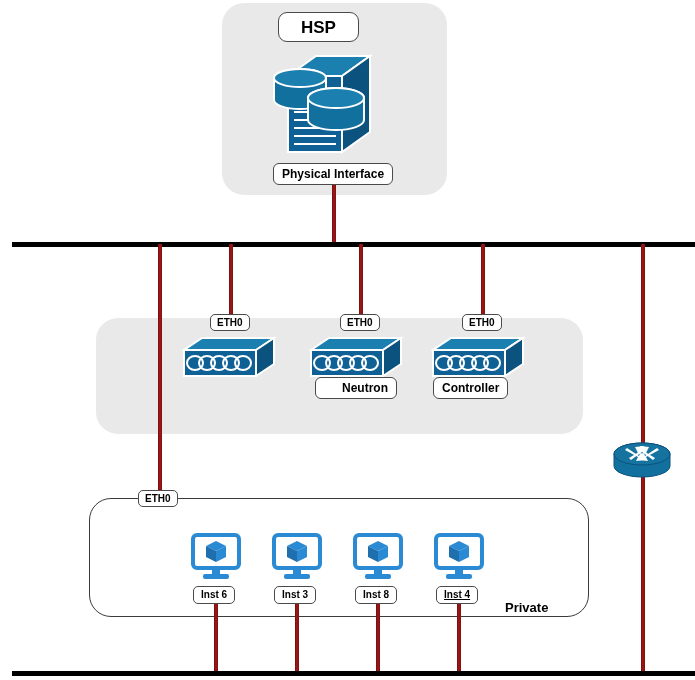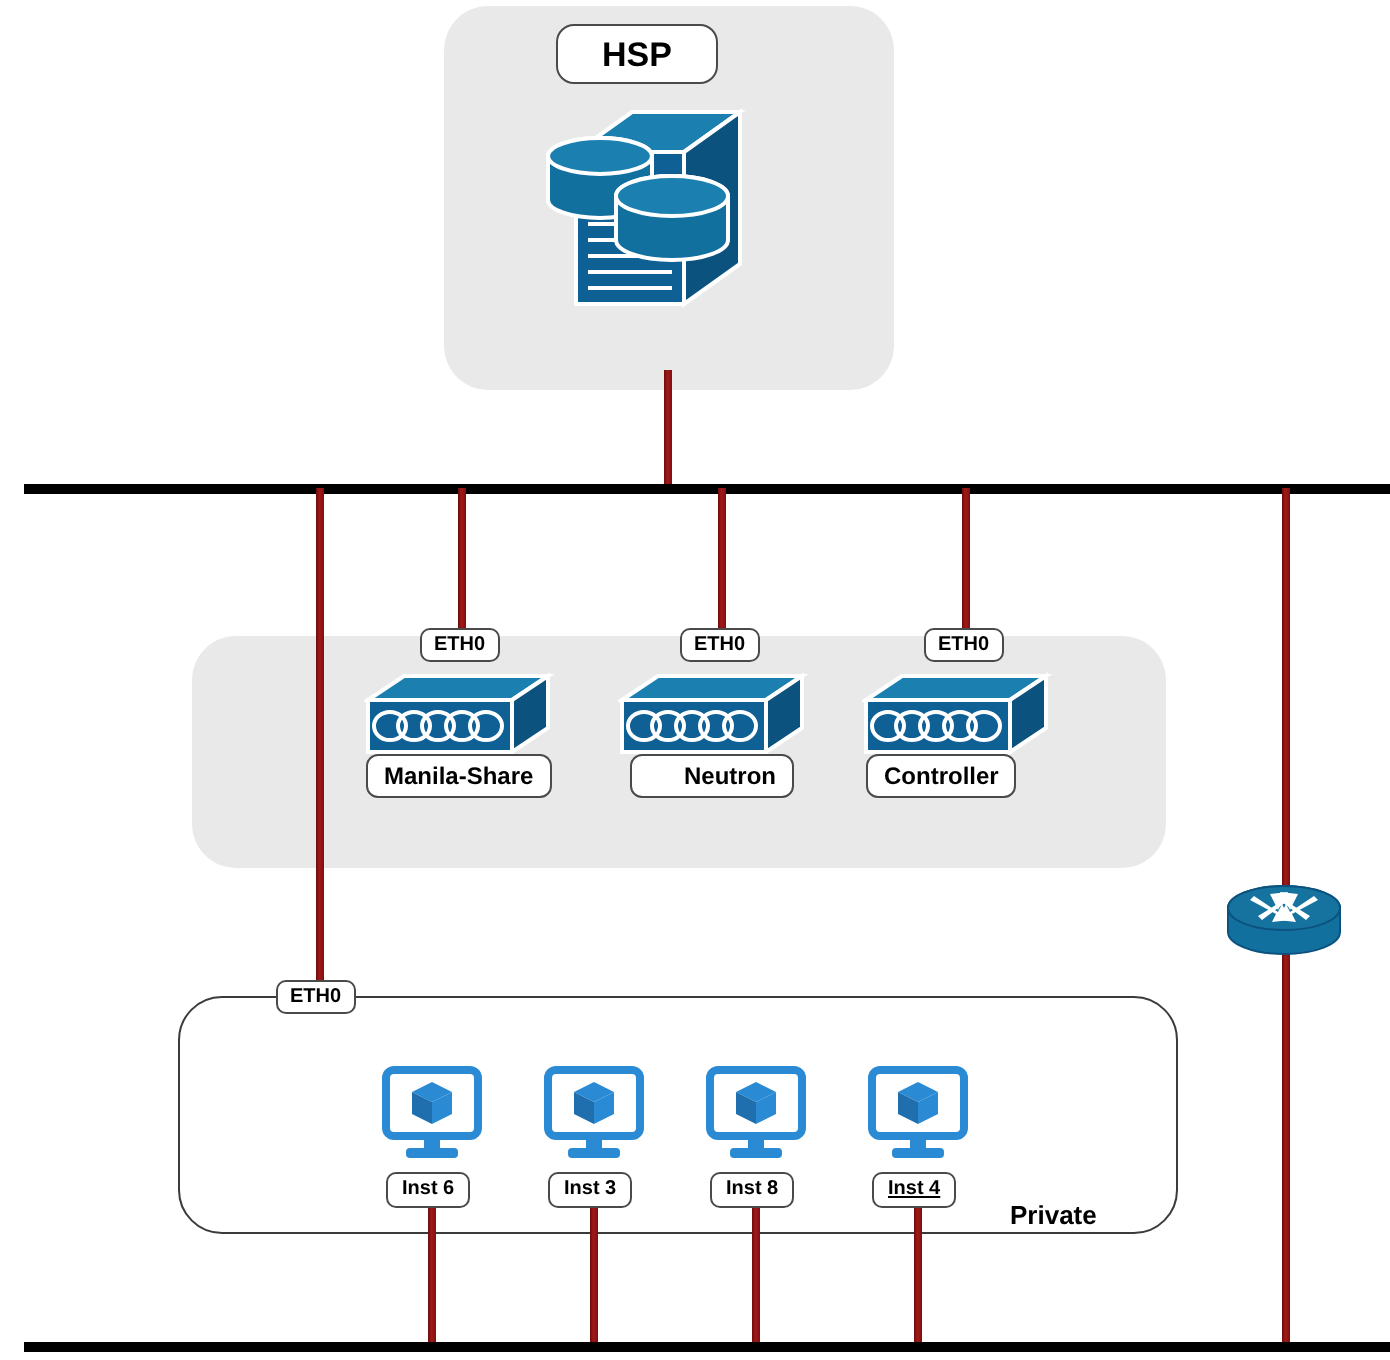--- a/index.html
+++ b/index.html
@@ -135,20 +135,23 @@
         <ellipse cx="30" cy="30" rx="26" ry="9" fill="#1b7fb0" stroke="#ffffff" stroke-width="2"></ellipse>
       </g>
 
       <g>
         <path d="M38,50 a28,10 0 0 1 56,0 v22 a28,10 0 0 1 -56,0 z" fill="#12709f" stroke="#ffffff" stroke-width="2"></path>
         <ellipse cx="66" cy="50" rx="28" ry="10" fill="#1b7fb0" stroke="#ffffff" stroke-width="2"></ellipse>
       </g>
     </svg>
   </div>
 
+  <div class="tagbox tag-name" style="left:261px; top:163px;">
+    <span>Physical Interface</span>
+  </div>
 
   <div class="wire" style="left:320px; top:185px; height:60px;"></div>
 
   <div class="bus" style="left:0px; top:242px; width:695px;"></div>
 
   <div class="panel" style="left:84px; top:318px; width:487px; height:116px;"></div>
 
   <div class="wire" style="left:217px; top:244px; height:72px;"></div>
   <div class="wire" style="left:347px; top:244px; height:72px;"></div>
   <div class="wire" style="left:469px; top:244px; height:72px;"></div>
@@ -163,23 +166,20 @@
       <polygon points="74,14 92,2 92,28 74,40" fill="#0b527e" stroke="#ffffff" stroke-width="2"></polygon>
       <g fill="none" stroke="#ffffff" stroke-width="2">
         <ellipse cx="13" cy="27" rx="8" ry="7"></ellipse>
         <ellipse cx="25" cy="27" rx="8" ry="7"></ellipse>
         <ellipse cx="37" cy="27" rx="8" ry="7"></ellipse>
         <ellipse cx="49" cy="27" rx="8" ry="7"></ellipse>
         <ellipse cx="61" cy="27" rx="8" ry="7"></ellipse>
       </g>
     </svg>
   </div>
-  <div class="tagbox tag-name" style="left:171px; top:377px;">
-    <span>Manila-Share</span>
-  </div>
 
   <div class="tagbox tag-eth" style="left:328px; top:314px;">
     <span>ETH0</span>
   </div>
   <div class="icon" style="left:297px; top:336px; width:96px; height:42px;">
     <svg width="96" height="42" viewBox="0 0 96 42">
       <polygon points="2,14 74,14 74,40 2,40" fill="#0e6095" stroke="#ffffff" stroke-width="2"></polygon>
       <polygon points="2,14 20,2 92,2 74,14" fill="#1b7fb0" stroke="#ffffff" stroke-width="2"></polygon>
       <polygon points="74,14 92,2 92,28 74,40" fill="#0b527e" stroke="#ffffff" stroke-width="2"></polygon>
       <g fill="none" stroke="#ffffff" stroke-width="2">

